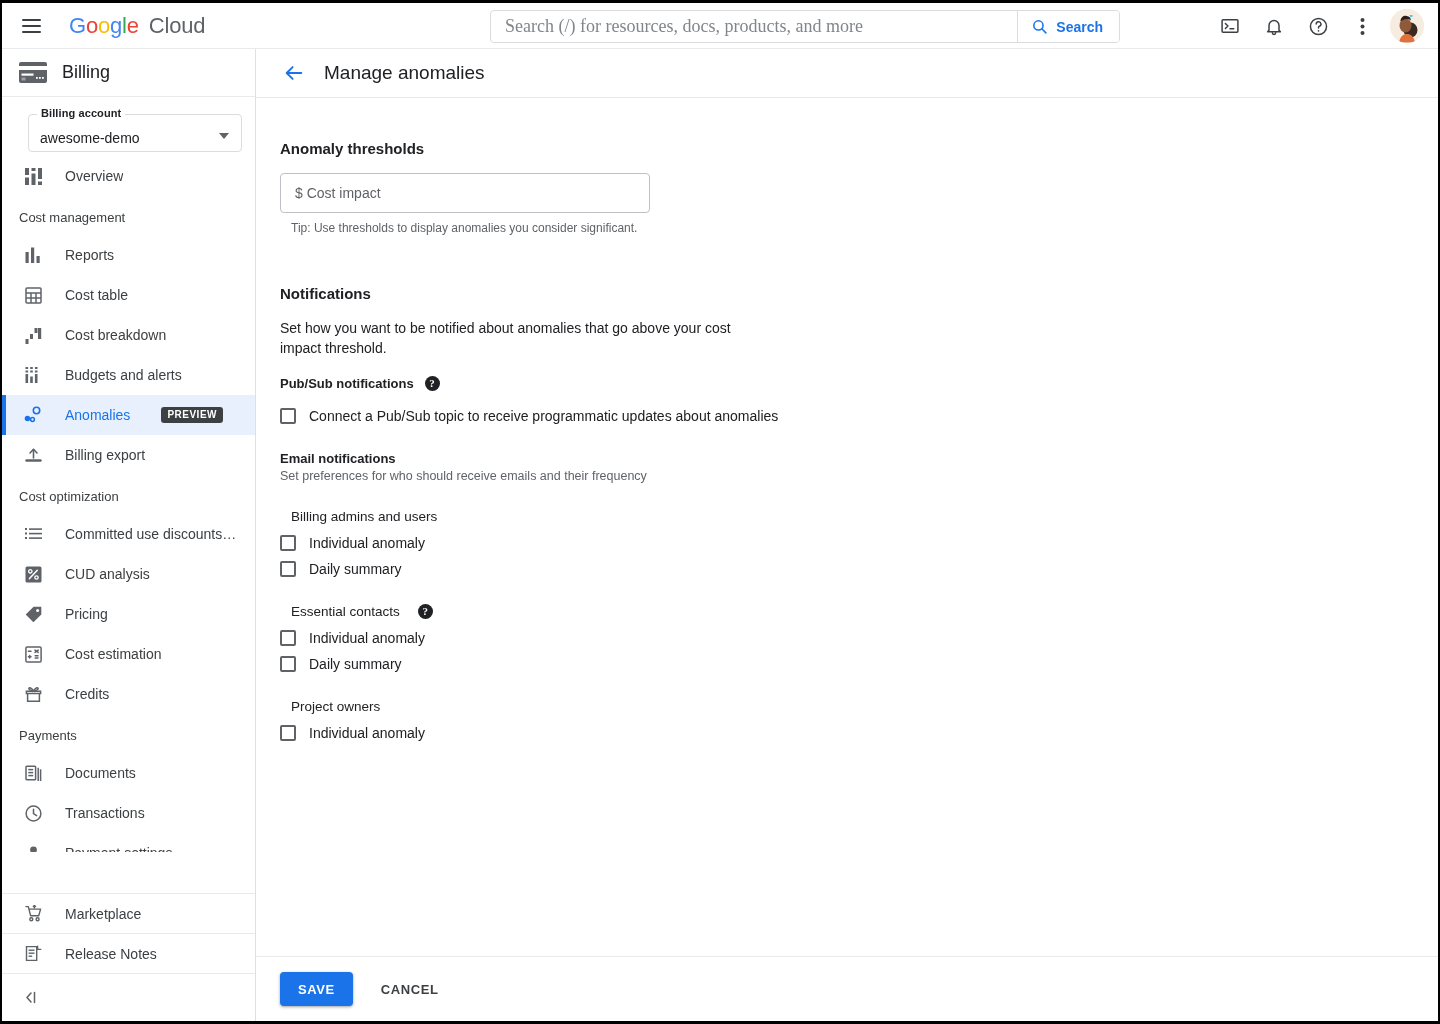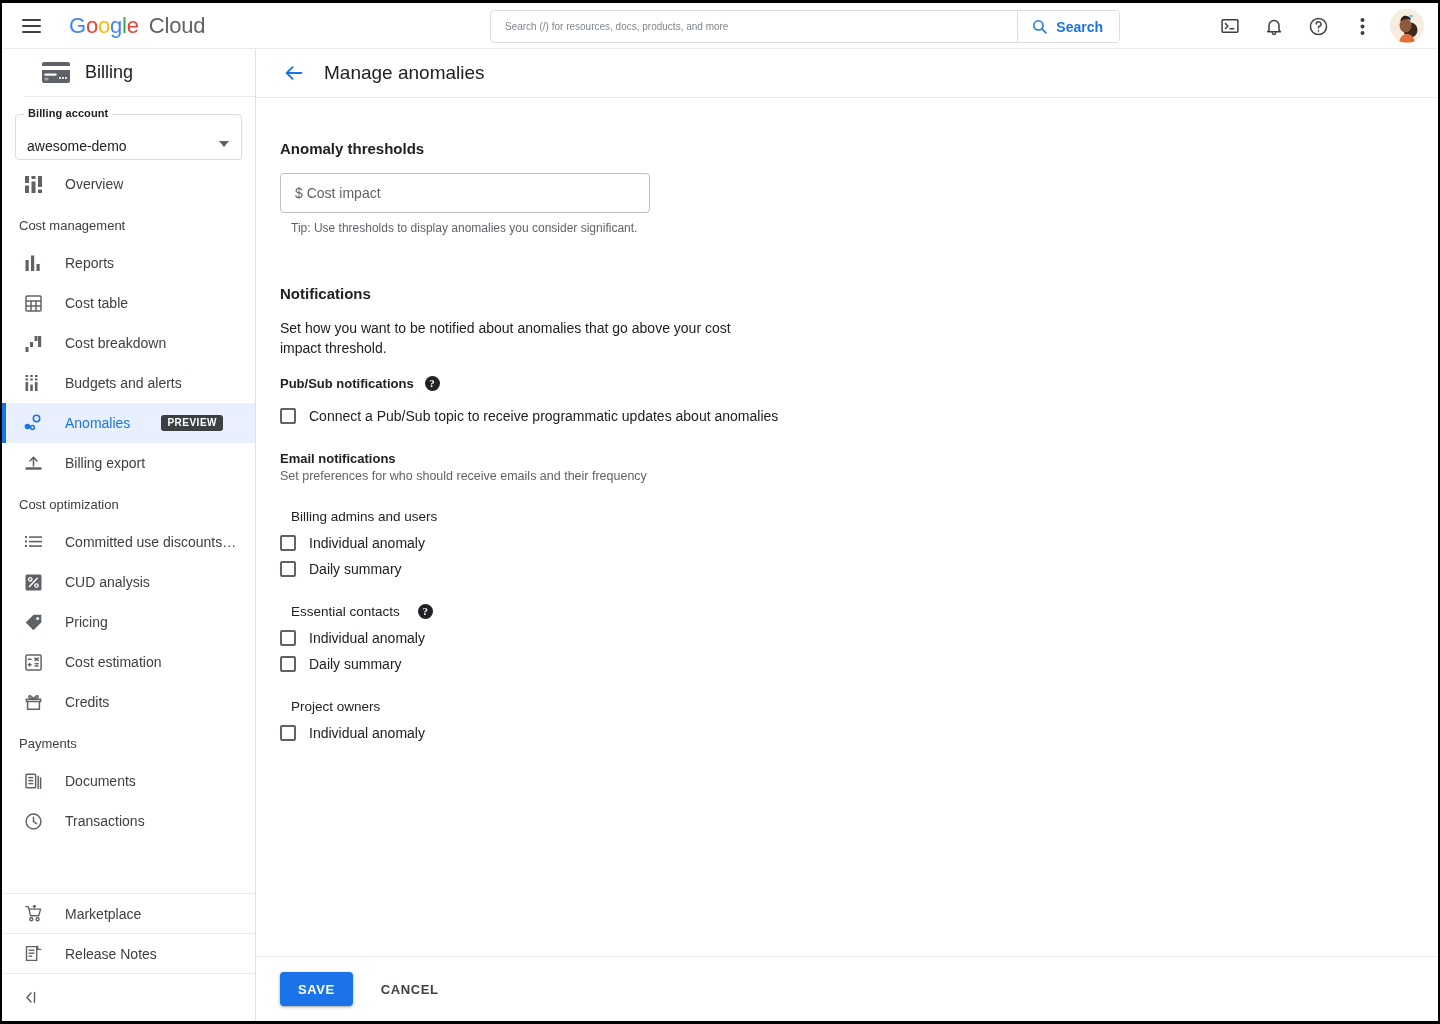--- a/index.html
+++ b/index.html
@@ -69,24 +69,24 @@
     border-radius: 4px;
     background: #fff;
     display: flex; align-items: center;
     overflow: hidden;
   }
   .search-input {
     flex: 1;
     border: none; outline: none;
     height: 100%;
     padding: 0 14px;
-    font-size: 10px;
+    font-size: 18px;
     color: #a16207;
     background: transparent;
-    font-family: Liberation Sans, sans-serif;
+    font-family: Liberation Serif, serif;
   }
   .search-input::placeholder { color:#80868b; }
   .search-btn {
     display: flex; align-items: center; gap: 8px;
     height: 100%;
     padding: 0 16px 0 13px;
     border: none;
     border-left: 1px solid #dadce0;
     background: #fff;
     color: #1a73e8;
@@ -126,38 +126,37 @@
     background: #fff;
     border-right: 1px solid #e0e0e0;
     z-index: 30;
   }
   .sidebar-header {
     height: 48px;
     display: flex; align-items: center;
     padding-left: 17px;
     border-bottom: 1px solid #e8eaed;
     gap: 15px;
-    margin-left: 23px;
   }
   .sidebar-title {
     font-size: 18px;
     color: #202124;
     font-family: "Liberation Sans", sans-serif;
   }
 
   .scrollarea {
     position: absolute;
     top: 49px; left: 0; right: 0;
     bottom: 169px;
     overflow: hidden;
   }
 
   .acct-select {
-    margin: 16px 13px 4px 13px;
-    height: 46px;
+    margin: 16px 13px 4px 26px;
+    height: 38px;
     border: 1px solid #dadce0;
     border-radius: 4px;
     position: relative;
     display: flex; align-items: flex-end;
     padding: 0 10px 6px 11px;
     cursor: pointer;
   }
   .acct-label {
     position: absolute;
     top: -8px; left: 8px;

